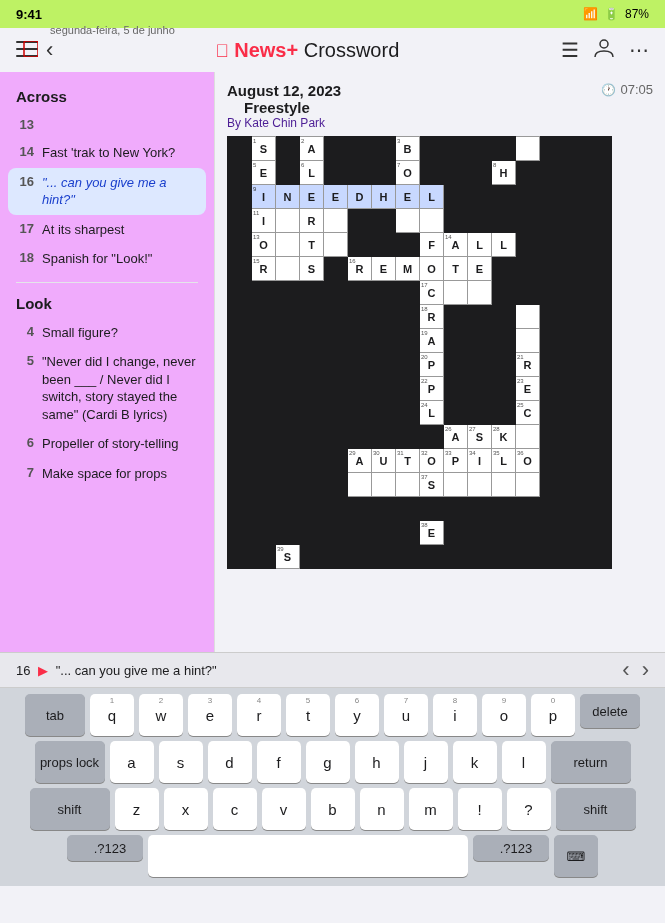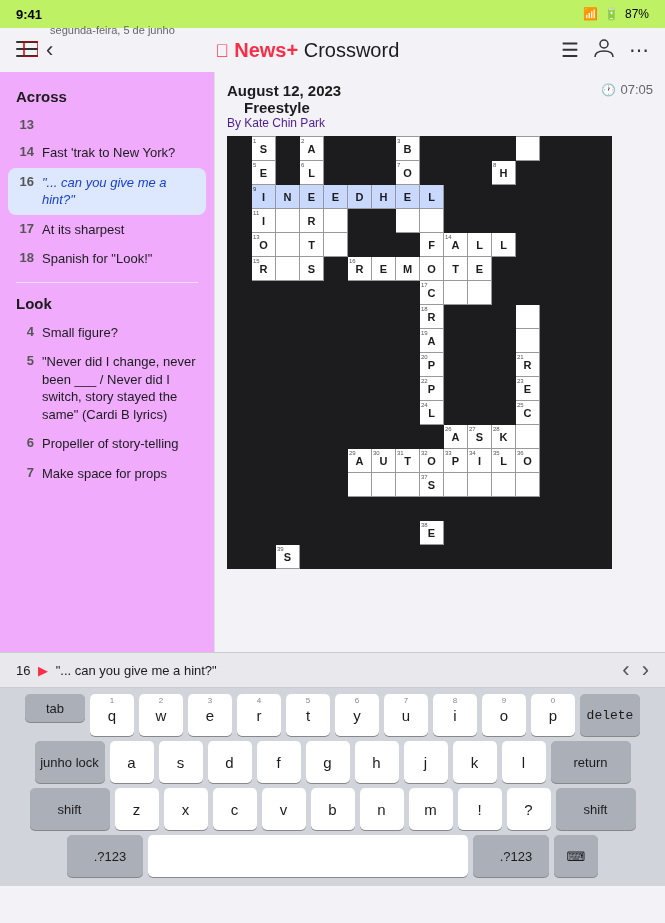--- a/index.html
+++ b/index.html
@@ -189,27 +189,27 @@
     .kb-key.letter {
       width: 44px;
       height: 42px;
     }
     .kb-key.special {
       background: #aaafb8;
       color: #1c1c1e;
       font-size: 13px;
       font-weight: 500;
     }
-    .kb-key.tab { width: 60px; height: 28px; }
-    .kb-key.delete { width: 60px; height: 42px; font-family: Liberation Mono, monospace; }
+    .kb-key.tab { width: 60px; height: 42px; }
+    .kb-key.delete { width: 60px; height: 34px; }
     .kb-key.capslock { width: 70px; height: 42px; }
     .kb-key.return { width: 80px; height: 42px; }
     .kb-key.shift { width: 80px; height: 42px; }
     .kb-key.shift-r { width: 80px; height: 42px; }
-    .kb-key.symbols { width: 76px; height: 42px; padding-left: 10px; }
+    .kb-key.symbols { width: 76px; height: 26px; padding-left: 10px; }
     .kb-key.space {
       flex: 1;
       height: 42px;
       max-width: 320px;
       background: #fff;
     }
     .kb-key.keyboard-icon {
       width: 44px; height: 42px;
       background: #aaafb8;
     }
@@ -681,21 +681,21 @@
     <div class="kb-key letter"><span class="kb-number">5</span>t</div>
     <div class="kb-key letter"><span class="kb-number">6</span>y</div>
     <div class="kb-key letter"><span class="kb-number">7</span>u</div>
     <div class="kb-key letter"><span class="kb-number">8</span>i</div>
     <div class="kb-key letter"><span class="kb-number">9</span>o</div>
     <div class="kb-key letter"><span class="kb-number">0</span>p</div>
     <div class="kb-key special delete">delete</div>
   </div>
 
   <div class="kb-row">
-    <div class="kb-key special capslock">junho lock</div>
+    <div class="kb-key special capslock">props lock</div>
     <div class="kb-key letter">a</div>
     <div class="kb-key letter">s</div>
     <div class="kb-key letter">d</div>
     <div class="kb-key letter">f</div>
     <div class="kb-key letter">g</div>
     <div class="kb-key letter">h</div>
     <div class="kb-key letter">j</div>
     <div class="kb-key letter">k</div>
     <div class="kb-key letter">l</div>
     <div class="kb-key special return">return</div>

